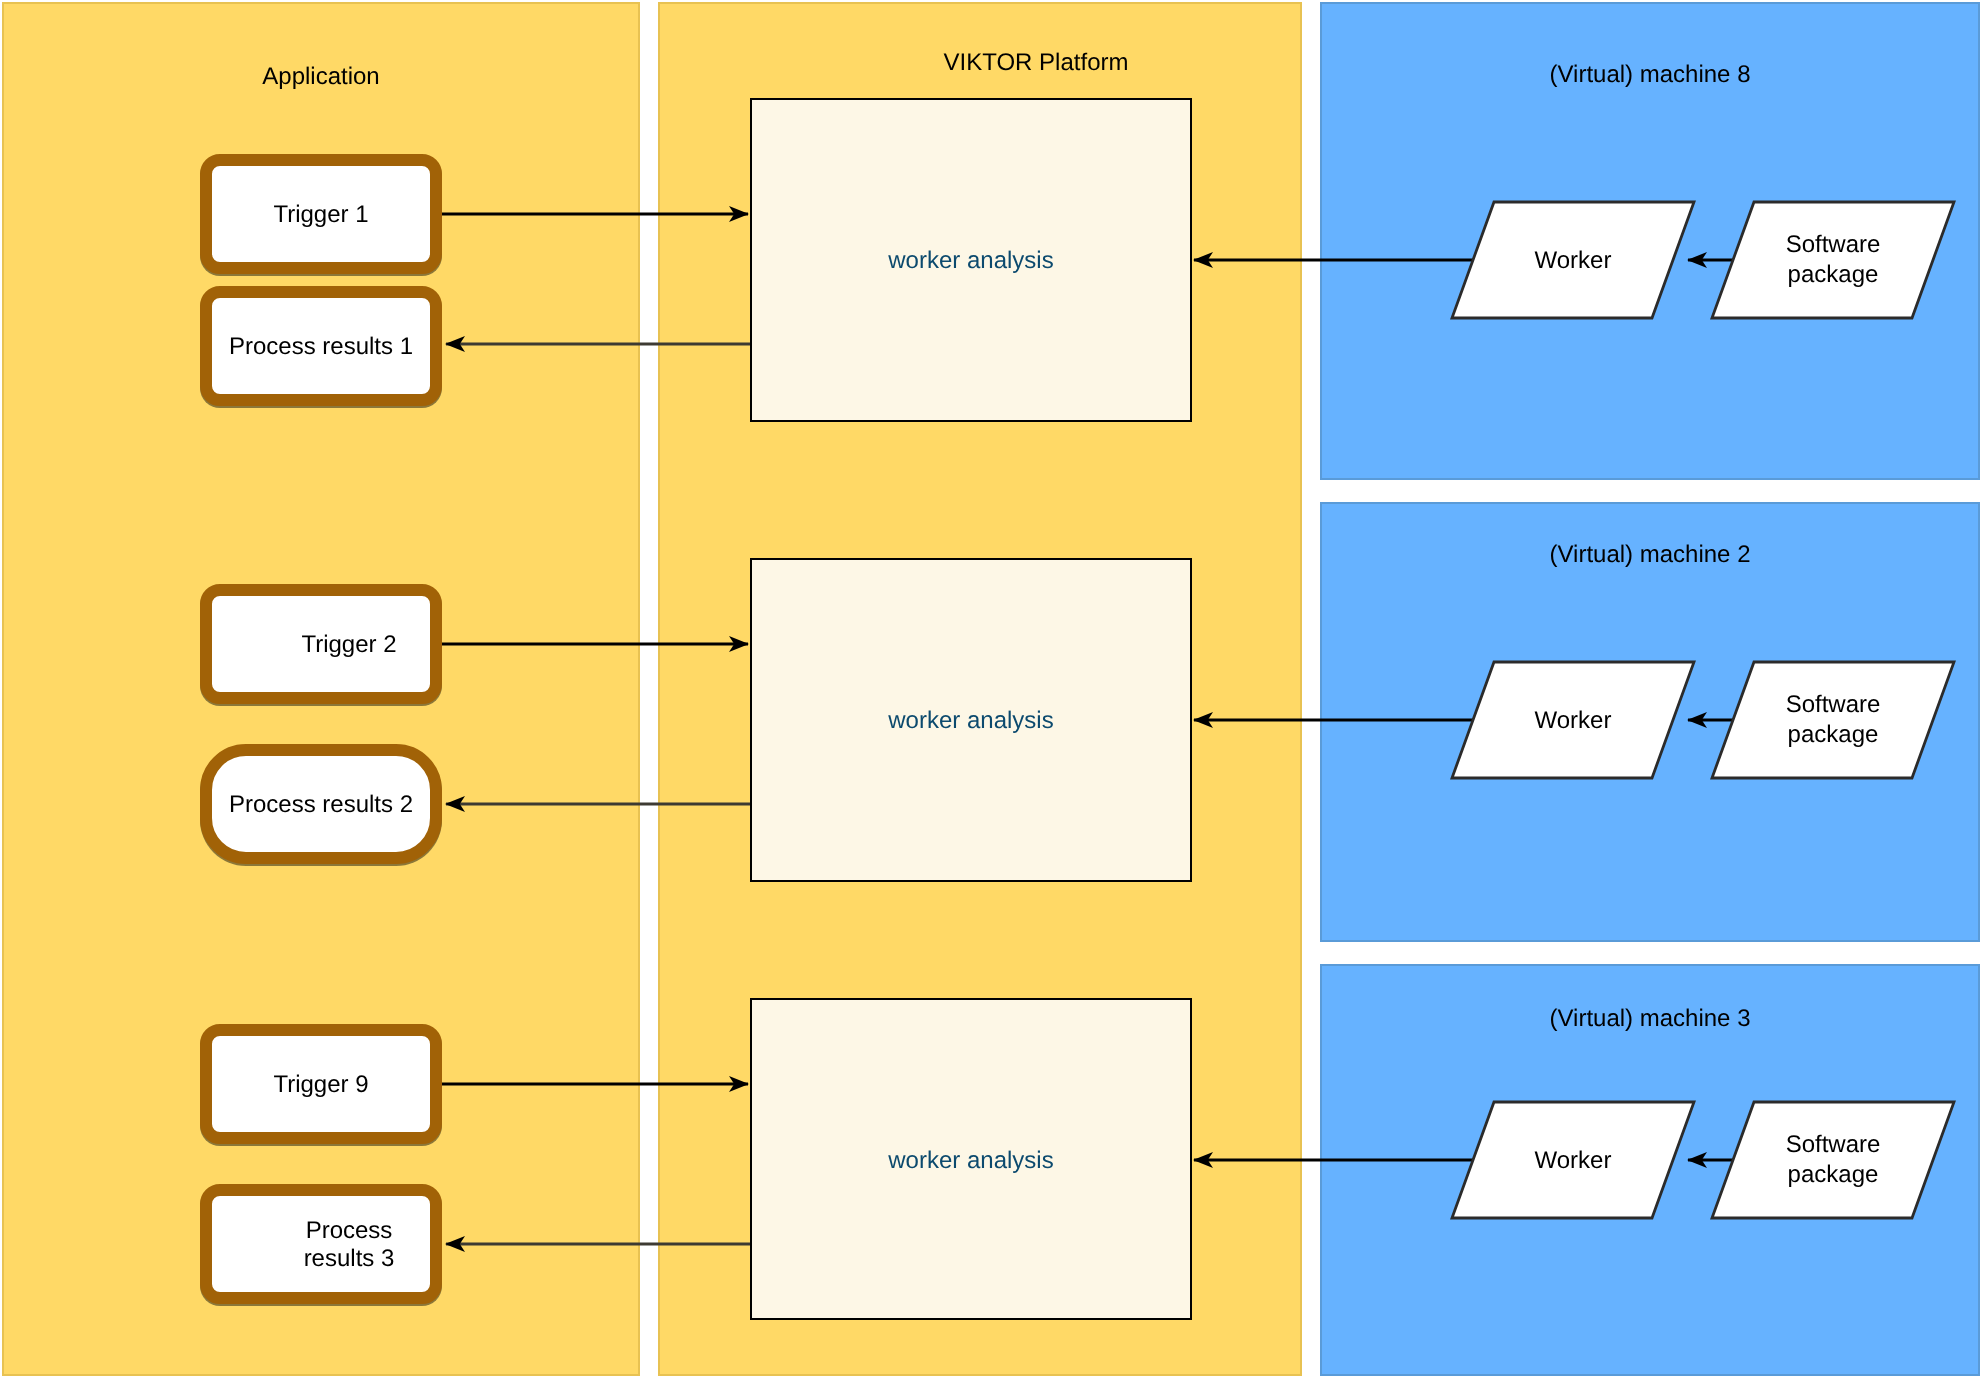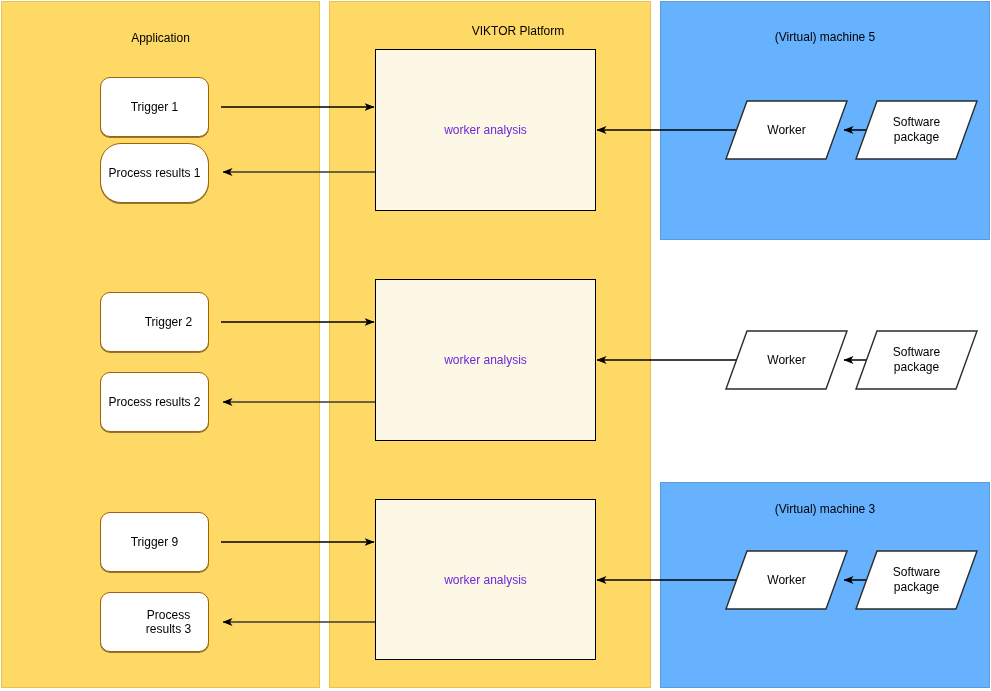--- a/index.html
+++ b/index.html
@@ -57,24 +57,24 @@
   }
   .panel-app   .panel-title { top: 29px; }
   .panel-viktor .panel-title { top: 22px; padding-left: 28px; }
   .panel-machine.m1 .panel-title { top: 28px; }
   .panel-machine.m2 .panel-title { top: 18px; }
   .panel-machine.m3 .panel-title { top: 19px; }
 
   
   .rbox {
     position: absolute;
-    width: 109px;
+    width: 121px;
     height: 60px;
     background: #ffffff;
-    border: 1px solid #a16207;
+    border: 6px solid #a16207;
     border-radius: 10px;
     box-sizing: border-box;
     display: flex;
     align-items: center;
     justify-content: center;
     font-size: 12px;
     color: #000000;
     text-align: center;
     box-shadow: 0 1px 0 0 rgba(0,0,0,0.45);
   }
@@ -84,21 +84,21 @@
     position: absolute;
     left: 375px;
     width: 221px;
     background: #fdf7e6;
     border: 1px solid #000000;
     box-sizing: border-box;
     display: flex;
     align-items: center;
     justify-content: center;
     font-size: 12px;
-    color: #6d28d9;
+    color: #0c4a6e;
   }
 
   
   .para-wrap {
     position: absolute;
     width: 123px;
     height: 60px;
   }
   .para-shape {
     position: absolute;
@@ -134,21 +134,24 @@
 
   <div class="panel panel-app">
     <div class="panel-title">Application</div>
   </div>
 
   <div class="panel panel-viktor">
     <div class="panel-title">VIKTOR Platform</div>
   </div>
 
   <div class="panel panel-machine m1">
-    <div class="panel-title">(Virtual) machine 5</div>
+    <div class="panel-title">(Virtual) machine 8</div>
+  </div>
+  <div class="panel panel-machine m2">
+    <div class="panel-title">(Virtual) machine 2</div>
   </div>
   <div class="panel panel-machine m3">
     <div class="panel-title">(Virtual) machine 3</div>
   </div>
 
   <svg class="edges" viewBox="0 0 991 691">
     <defs>
       <marker id="arrowend" markerWidth="10" markerHeight="8" refX="9.5" refY="4" orient="auto" markerUnits="userSpaceOnUse">
         <path d="M0,0 L10,4 L0,8 L2.6,4 Z" fill="#000000"></path>
       </marker>
@@ -169,21 +172,21 @@
 
     <line x1="221" y1="542" x2="374" y2="542" stroke="#000000" stroke-width="1.4" marker-end="url(#arrowend)"></line>
     <line x1="375" y1="622" x2="223" y2="622" stroke="#3d3a32" stroke-width="1.4" marker-end="url(#arrowend)"></line>
     <line x1="597" y1="580" x2="761" y2="580" stroke="#000000" stroke-width="1.6" marker-start="url(#arrowstart)" marker-end="url(#arrowend)"></line>
     <line x1="844" y1="580" x2="890" y2="580" stroke="#000000" stroke-width="1.6" marker-start="url(#arrowstart)" marker-end="url(#arrowend)"></line>
   </svg>
 
   <div class="rbox" style="left:100px; top:77px;">
     <span>Trigger 1</span>
   </div>
-  <div class="rbox" style="left:100px; top:143px;border-radius:21px;">
+  <div class="rbox" style="left:100px; top:143px;">
     <span>Process results 1</span>
   </div>
   <div class="wbox" style="top:49px; height:162px;">
     <span>worker analysis</span>
   </div>
   <div class="para-wrap" style="left:725px; top:100px;">
     <svg class="para-shape" viewBox="0 0 123 60" preserveAspectRatio="none">
       <polygon points="22,1 122,1 101,59 1,59" fill="#ffffff" stroke="#2b2b2b" stroke-width="1.4" vector-effect="non-scaling-stroke"></polygon>
     </svg>
     <div class="para-label">Worker</div>
@@ -192,21 +195,21 @@
     <svg class="para-shape" viewBox="0 0 123 60" preserveAspectRatio="none">
       <polygon points="22,1 122,1 101,59 1,59" fill="#ffffff" stroke="#2b2b2b" stroke-width="1.4" vector-effect="non-scaling-stroke"></polygon>
     </svg>
     <div class="para-label">Software
 package</div>
   </div>
 
   <div class="rbox" style="left:100px; top:292px;padding-left:28px;">
     <span>Trigger 2</span>
   </div>
-  <div class="rbox" style="left:100px; top:372px;">
+  <div class="rbox" style="left:100px; top:372px;border-radius:23px;">
     <span>Process results 2</span>
   </div>
   <div class="wbox" style="top:279px; height:162px;">
     <span>worker analysis</span>
   </div>
   <div class="para-wrap" style="left:725px; top:330px;">
     <svg class="para-shape" viewBox="0 0 123 60" preserveAspectRatio="none">
       <polygon points="22,1 122,1 101,59 1,59" fill="#ffffff" stroke="#2b2b2b" stroke-width="1.4" vector-effect="non-scaling-stroke"></polygon>
     </svg>
     <div class="para-label">Worker</div>

